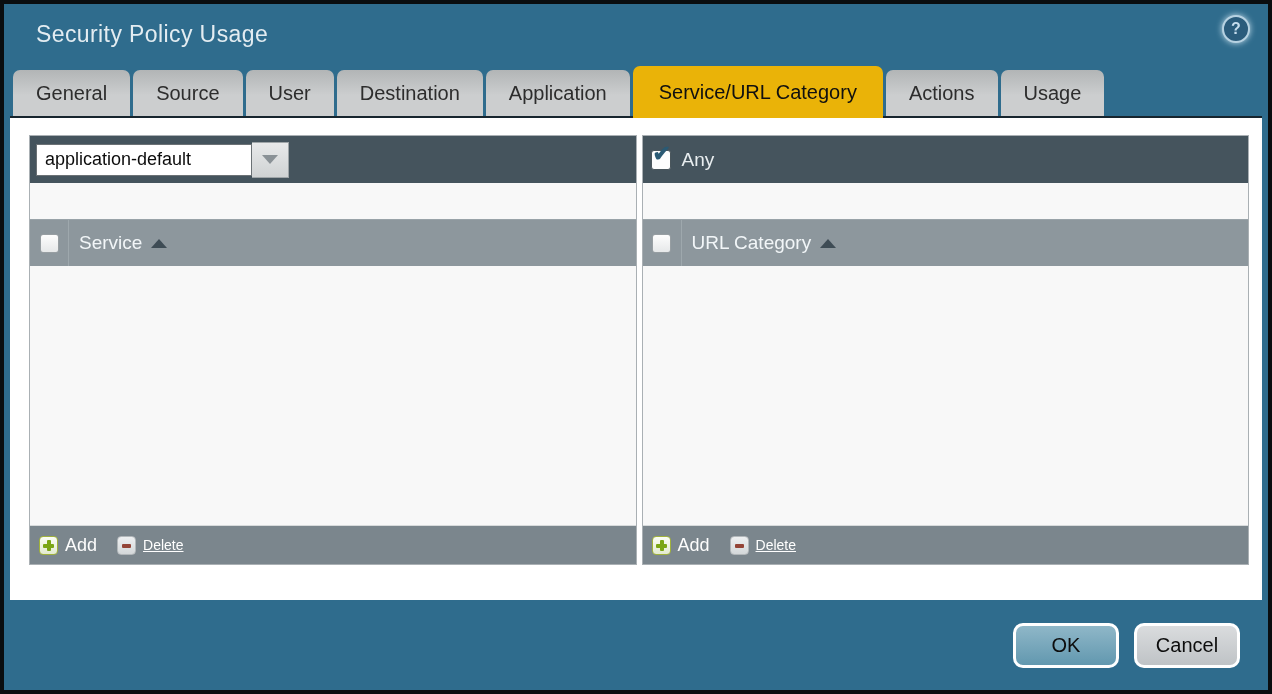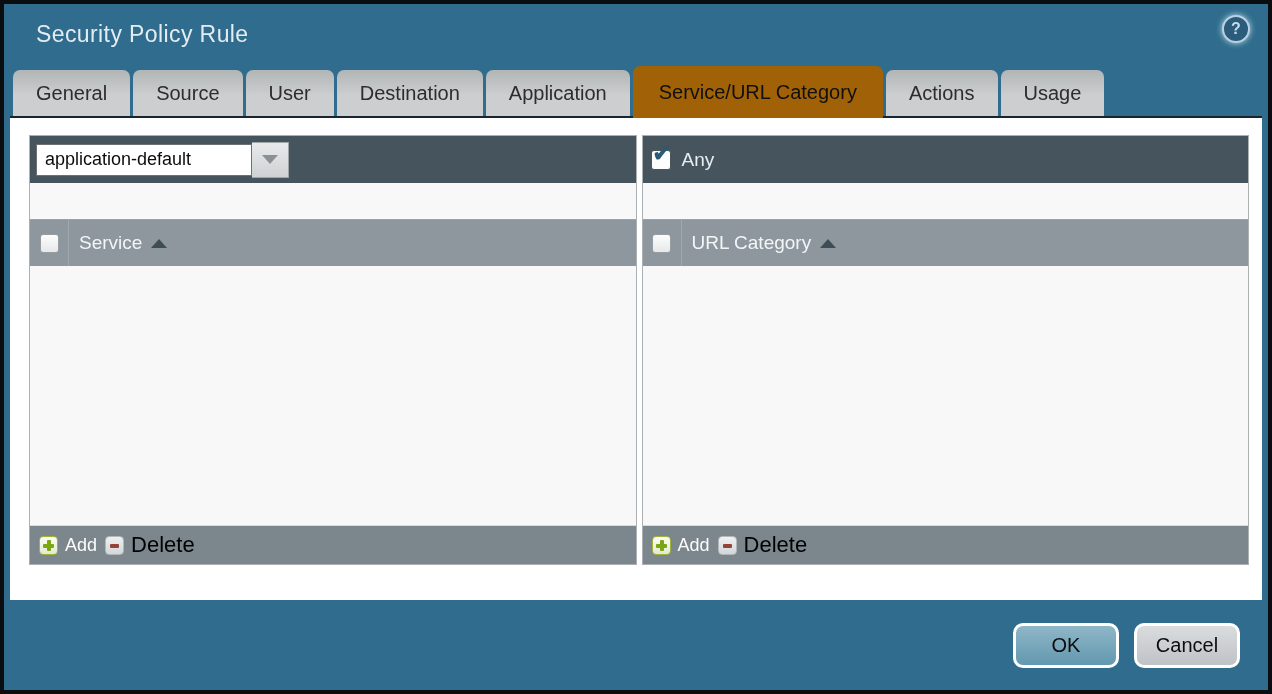--- a/index.html
+++ b/index.html
@@ -22,21 +22,21 @@
 
   
   .tabs { position:absolute; left:9px; right:9px; top:62px; height:50px;
           display:flex; align-items:flex-end; gap:3px; z-index:3; }
   .tab {
     height:46px; padding:0 23px; display:flex; align-items:center;
     background:linear-gradient(180deg,#b2b5b6 0%,#cccecf 55%,#cccecf 100%);
     border-radius:7px 7px 0 0; font-size:20px; color:#2d2d2d; cursor:pointer; white-space:nowrap;
   }
   .tab.active {
-    background:#a16207; height:52px; color:#101010; margin-bottom:-2px;
+    background:#eab308; height:52px; color:#101010; margin-bottom:-2px;
     position:relative; z-index:4; padding:8px 26px;
   }
 
   
   .content {
     position:absolute; left:6px; right:6px; top:112px; height:484px;
     background:#ffffff; border-top:2px solid #17252e; z-index:2;
     padding:17px 13px 0 19px; display:flex; gap:5px;
   }
   .panel { flex:1 1 0; height:430px; border:1px solid #aab0b4; display:flex; flex-direction:column; background:#f8f8f8; }
@@ -71,55 +71,55 @@
 
   .panel-header { height:47px; background:#8d979d; display:flex; align-items:stretch; flex:0 0 auto; border-top:1px solid #99a3a8;margin-top:36px; }
   .cb-col { width:39px; display:flex; align-items:center; justify-content:center; border-right:1px solid #9ea8ad; }
   .col-head { display:flex; align-items:center; gap:9px; padding-left:10px; cursor:pointer; }
   .col-label { font-size:19px; color:#f2f6f8; }
 
   .panel-list { flex:1 1 auto; background:#f8f8f8; }
 
   .panel-footer {
     height:39px; background:#7b868d; border-top:1px solid #d8dbdc;
-    display:flex; align-items:center; gap:8px; padding-left:9px; flex:0 0 auto;
+    display:flex; align-items:center; gap:20px; padding-left:9px; flex:0 0 auto;
   }
   .foot-btn { display:flex; align-items:center; gap:7px; cursor:pointer; }
   .icon-plus {
     width:19px; height:19px; border-radius:4px; position:relative;
     background:linear-gradient(#fbfdf4,#e3ead0); border:1px solid #a0b13c;
   }
   .icon-plus::before { content:""; position:absolute; left:3px; right:3px; top:7px; height:4px; background:#7ba615; border-radius:1px; }
   .icon-plus::after  { content:""; position:absolute; top:3px; bottom:3px; left:7px; width:4px; background:#7ba615; border-radius:1px; }
   .icon-minus {
     width:19px; height:19px; border-radius:4px; position:relative;
     background:linear-gradient(#eef0f1,#d3d7d9); border:1px solid #b2b7ba;
   }
   .icon-minus::before { content:""; position:absolute; left:4px; right:4px; top:7px; height:4px; background:#944437; border-radius:1px; }
   .add-label { font-size:18px; color:#fdfdfd; }
-  .delete-label { font-size:22px; color:#000000; }
+  .delete-label { font-size:14px; color:#ffffff;text-decoration:underline; }
   .foot-btn.disabled { cursor:default; }
 
   
   .actions { position:absolute; right:28px; bottom:22px; display:flex; gap:15px; }
   .btn {
     width:106px; height:45px; border-radius:10px; border:3px solid #ffffff;
     font-family:"Liberation Sans", sans-serif; font-size:20px; color:#0d0d0d;
     display:flex; align-items:center; justify-content:center; cursor:pointer;
   }
   .btn-ok { background:linear-gradient(#8fb7c8,#6298af); }
   .btn-cancel { background:linear-gradient(#dadcde,#bfc3c6); }
 </style>
 </head>
 <body>
 
 <div class="dialog">
 
   <div class="titlebar">
-    <span class="title">Security Policy Rule</span>
+    <span class="title">Security Policy Usage</span>
   </div>
   <div class="help-btn">
     <span class="help-glyph">?</span>
   </div>
 
   <div class="tabs">
     <div class="tab">General</div>
     <div class="tab">Source</div>
     <div class="tab">User</div>
     <div class="tab">Destination</div>

